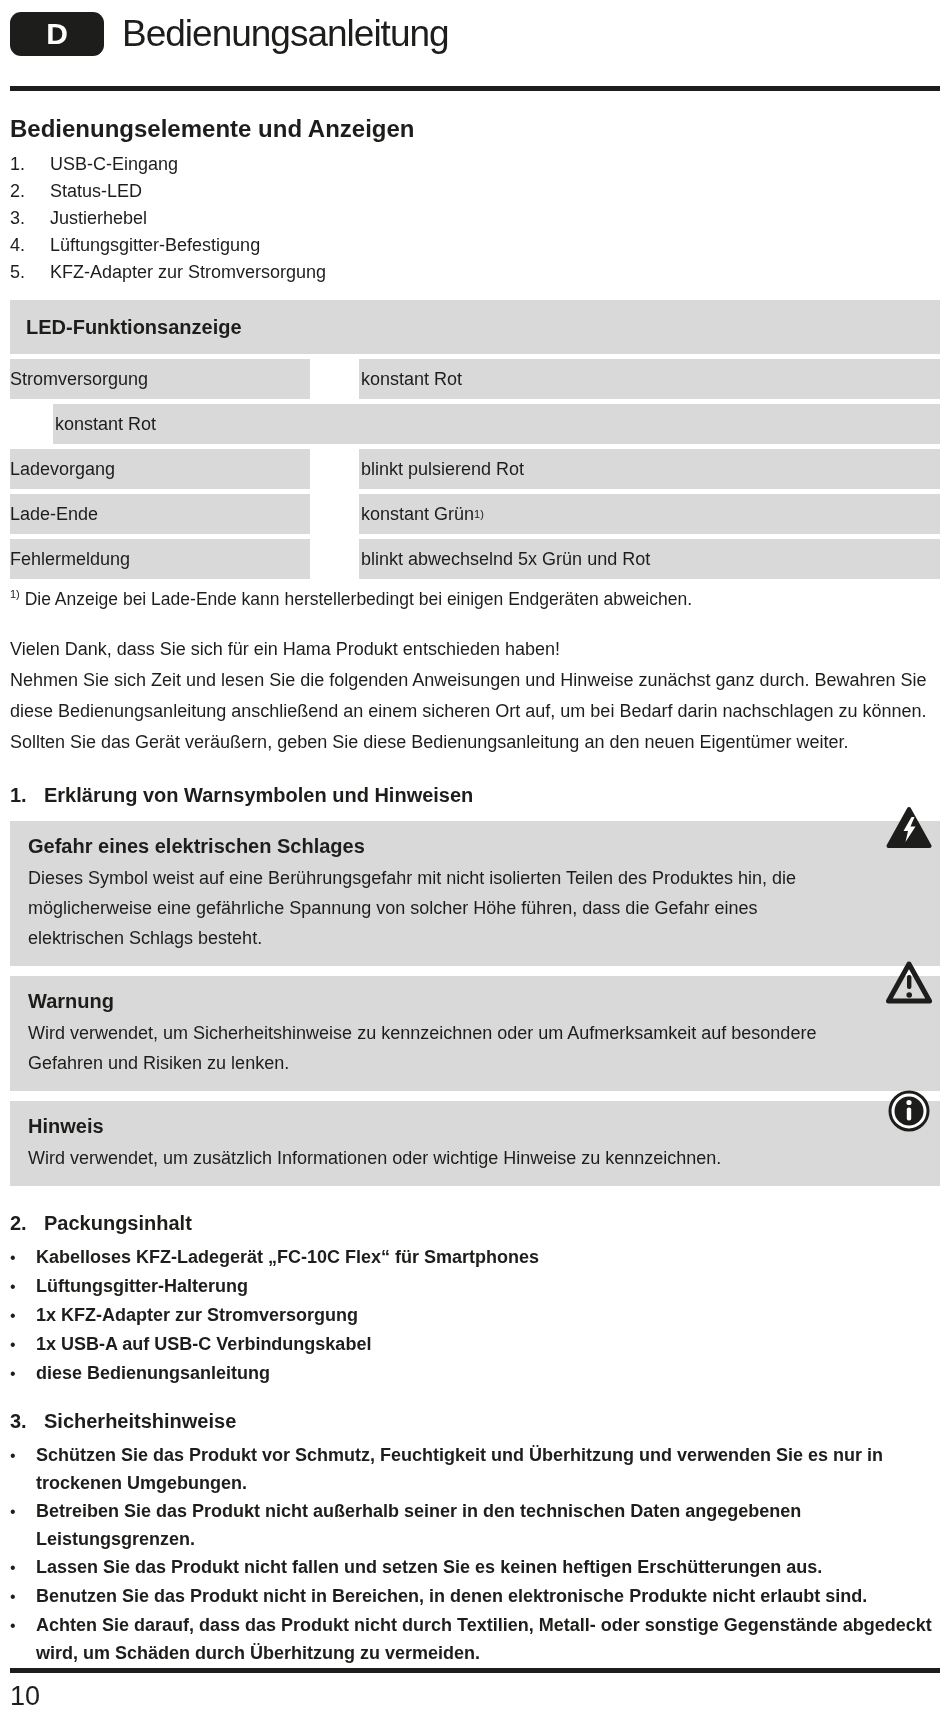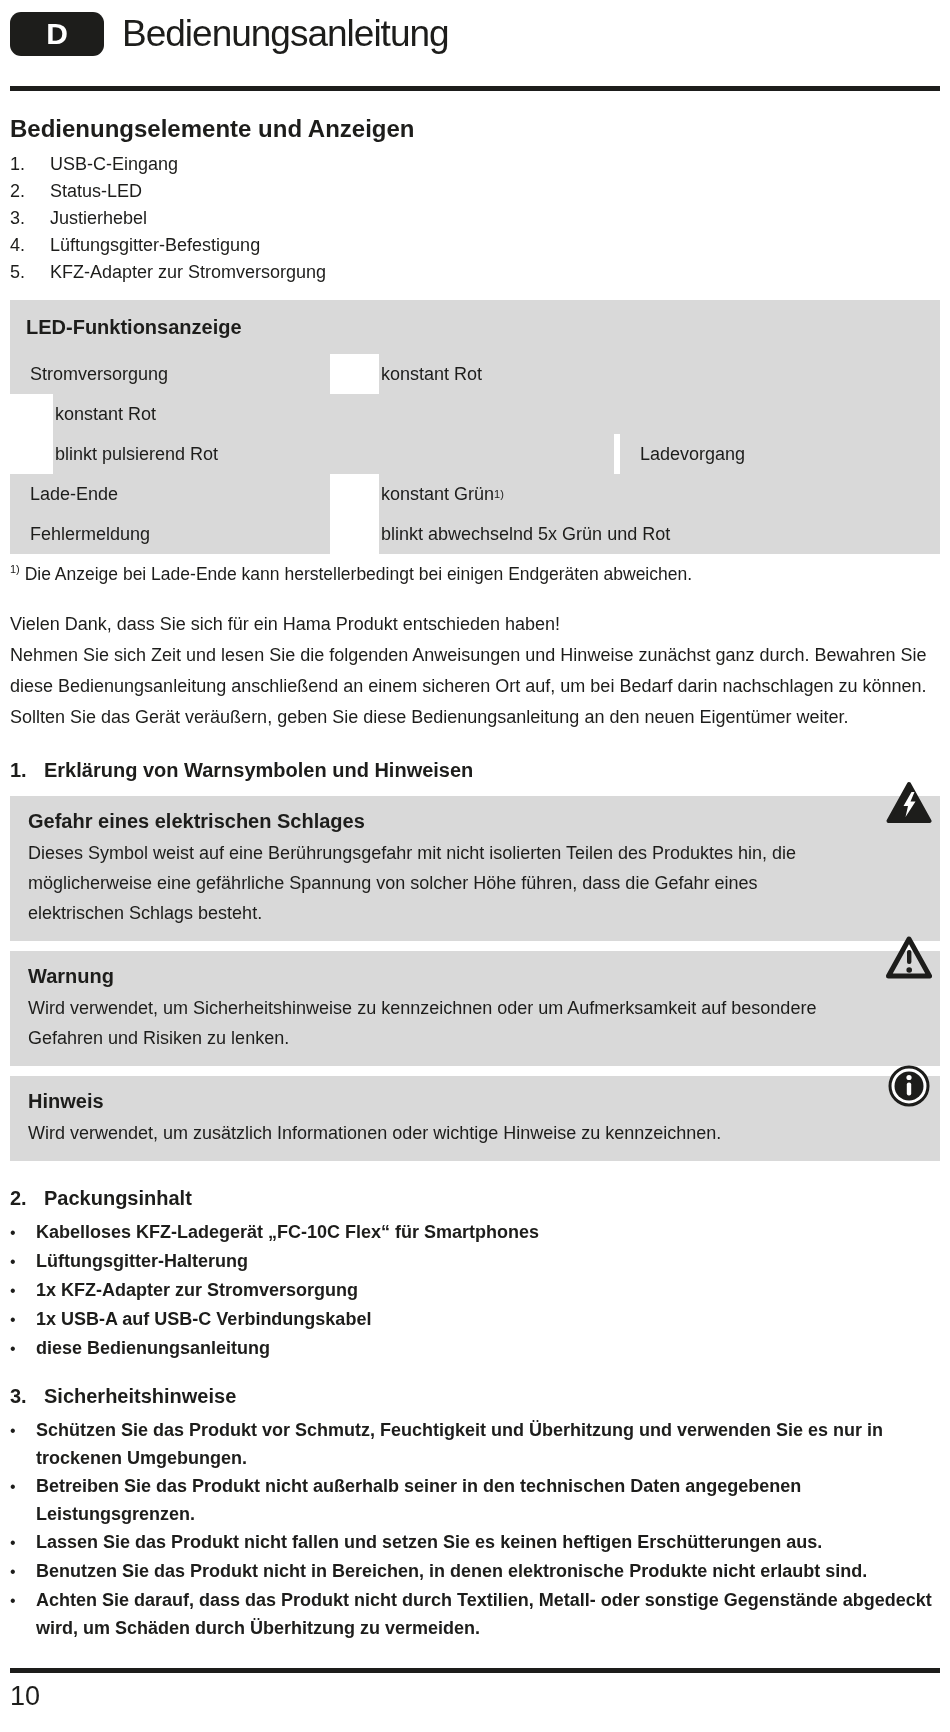--- a/index.html
+++ b/index.html
@@ -20,26 +20,26 @@
   .doc-title{font-size:37px;font-weight:400;letter-spacing:-1px;}
   .rule{height:5px;background:#1d1d1b;margin-top:30px;}
 
   
   .h-bold{font-size:24px;font-weight:bold;margin-top:24px;}
   .num-list{margin-top:8px;}
   .num-item{display:flex;font-size:18px;line-height:27px;}
   .num-item .num{width:40px;flex:0 0 40px;}
 
   
-  .led-table{margin-top:14px;display:flex;flex-direction:column;}
+  .led-table{margin-top:14px;display:flex;flex-direction:column;gap:5px;}
   .led-header{background:#d9d9d9;height:54px;display:flex;align-items:center;
     padding-left:16px;font-weight:bold;font-size:20px;}
   .led-row{display:flex;gap:6px;}
   .led-cell{background:#d9d9d9;height:40px;display:flex;align-items:center;font-size:18px;}
-  .led-label{width:300px;flex:0 0 300px;padding-left:20px;}
+  .led-label{width:300px;flex:0 0 300px;padding-left:0;}
   .led-value{flex:1;padding-left:2px;margin-left:43px;}
   sup{font-size:11px;line-height:0;}
 
   .footnote{margin-top:10px;font-size:17.5px;}
 
   .intro{margin-top:24px;font-size:18px;line-height:31px;}
 
   .section-heading{display:flex;font-size:20px;font-weight:bold;}
   .section-heading .num{width:34px;flex:0 0 34px;}
 
@@ -117,25 +117,25 @@
       <div class="led-cell led-value">
           <span>konstant Rot</span>
         </div>
     </div>
     <div class="led-row">
       <div class="led-cell led-value">
           <span>konstant Rot</span>
         </div>
     </div>
     <div class="led-row">
+      <div class="led-cell led-label">
+          <span>Ladevorgang</span>
+        </div>
       <div class="led-cell led-value">
           <span>blinkt pulsierend Rot</span>
-        </div>
-      <div class="led-cell led-label">
-          <span>Ladevorgang</span>
         </div>
     </div>
     <div class="led-row">
       <div class="led-cell led-label">
           <span>Lade-Ende</span>
         </div>
       <div class="led-cell led-value">
           <span>konstant Grün </span>
           <sup>1)</sup>
         </div>

